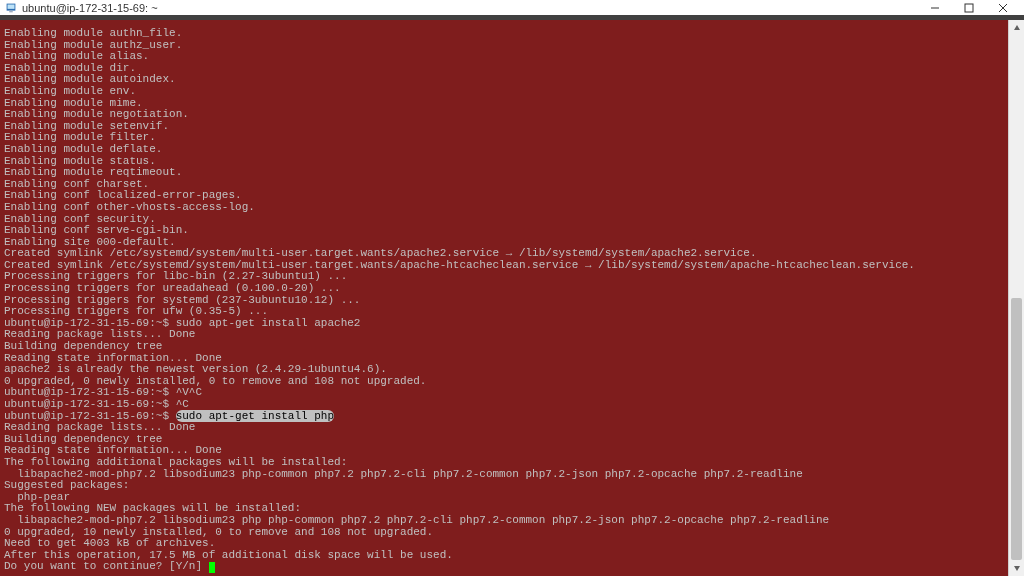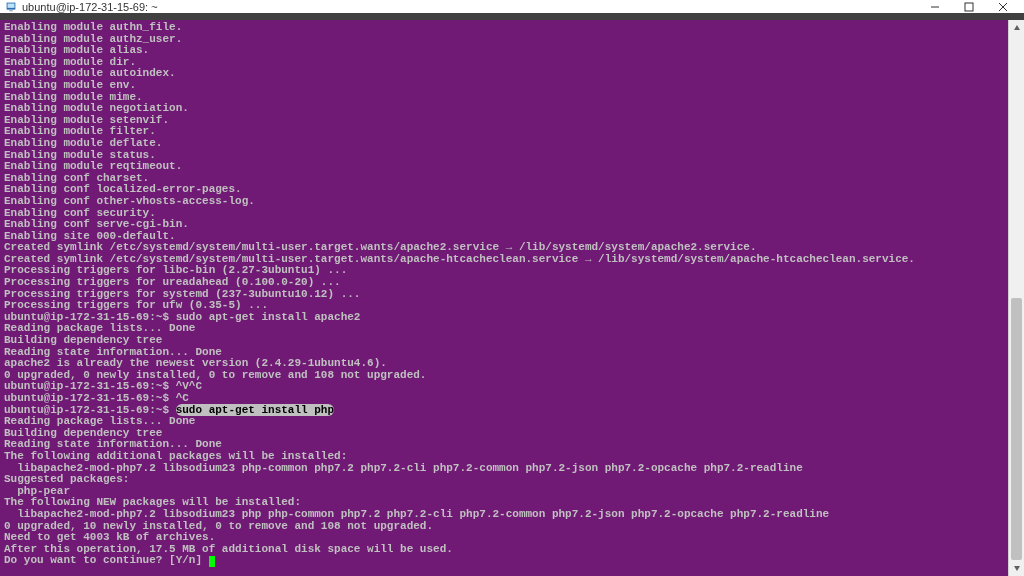--- a/index.html
+++ b/index.html
@@ -8,21 +8,21 @@
       font-size: 11px;
       background: #ffffff;
       width: 1024px;
       height: 576px;
       overflow: hidden;
       display: flex;
       flex-direction: column;
     }
     .title-bar {
       background: #ffffff;
-      border-bottom: 7px solid #404040;
+      border-bottom: 5px solid #404040;
       height: 20px;
       display: flex;
       align-items: center;
       padding: 0 4px;
       font-family: "Segoe UI", Arial, sans-serif;
       font-size: 11px;
     }
     .title-bar .app-icon {
       width: 14px;
       height: 14px;
@@ -43,28 +43,27 @@
     }
     .title-bar .win-btn svg { width: 10px; height: 10px; }
 
     .scroll-area {
       position: relative;
       flex: 1;
       display: flex;
       overflow: hidden;
     }
     .terminal {
-      background: #701a75;
+      background: #7f1d1d;
       color: #c0c0c0;
       flex: 1;
-      padding: 2px 4px;
+      padding: 8px 4px;
       line-height: 11.6px;
       white-space: pre;
       overflow: hidden;
-      font-weight: bold;
     }
     .terminal .line { display: block; }
     .terminal .highlight {
       background: #c0c0c0;
       color: #000000;
       border-radius: 6px;
     }
     .terminal .cursor {
       background: #00ff00;
       color: #00ff00;

